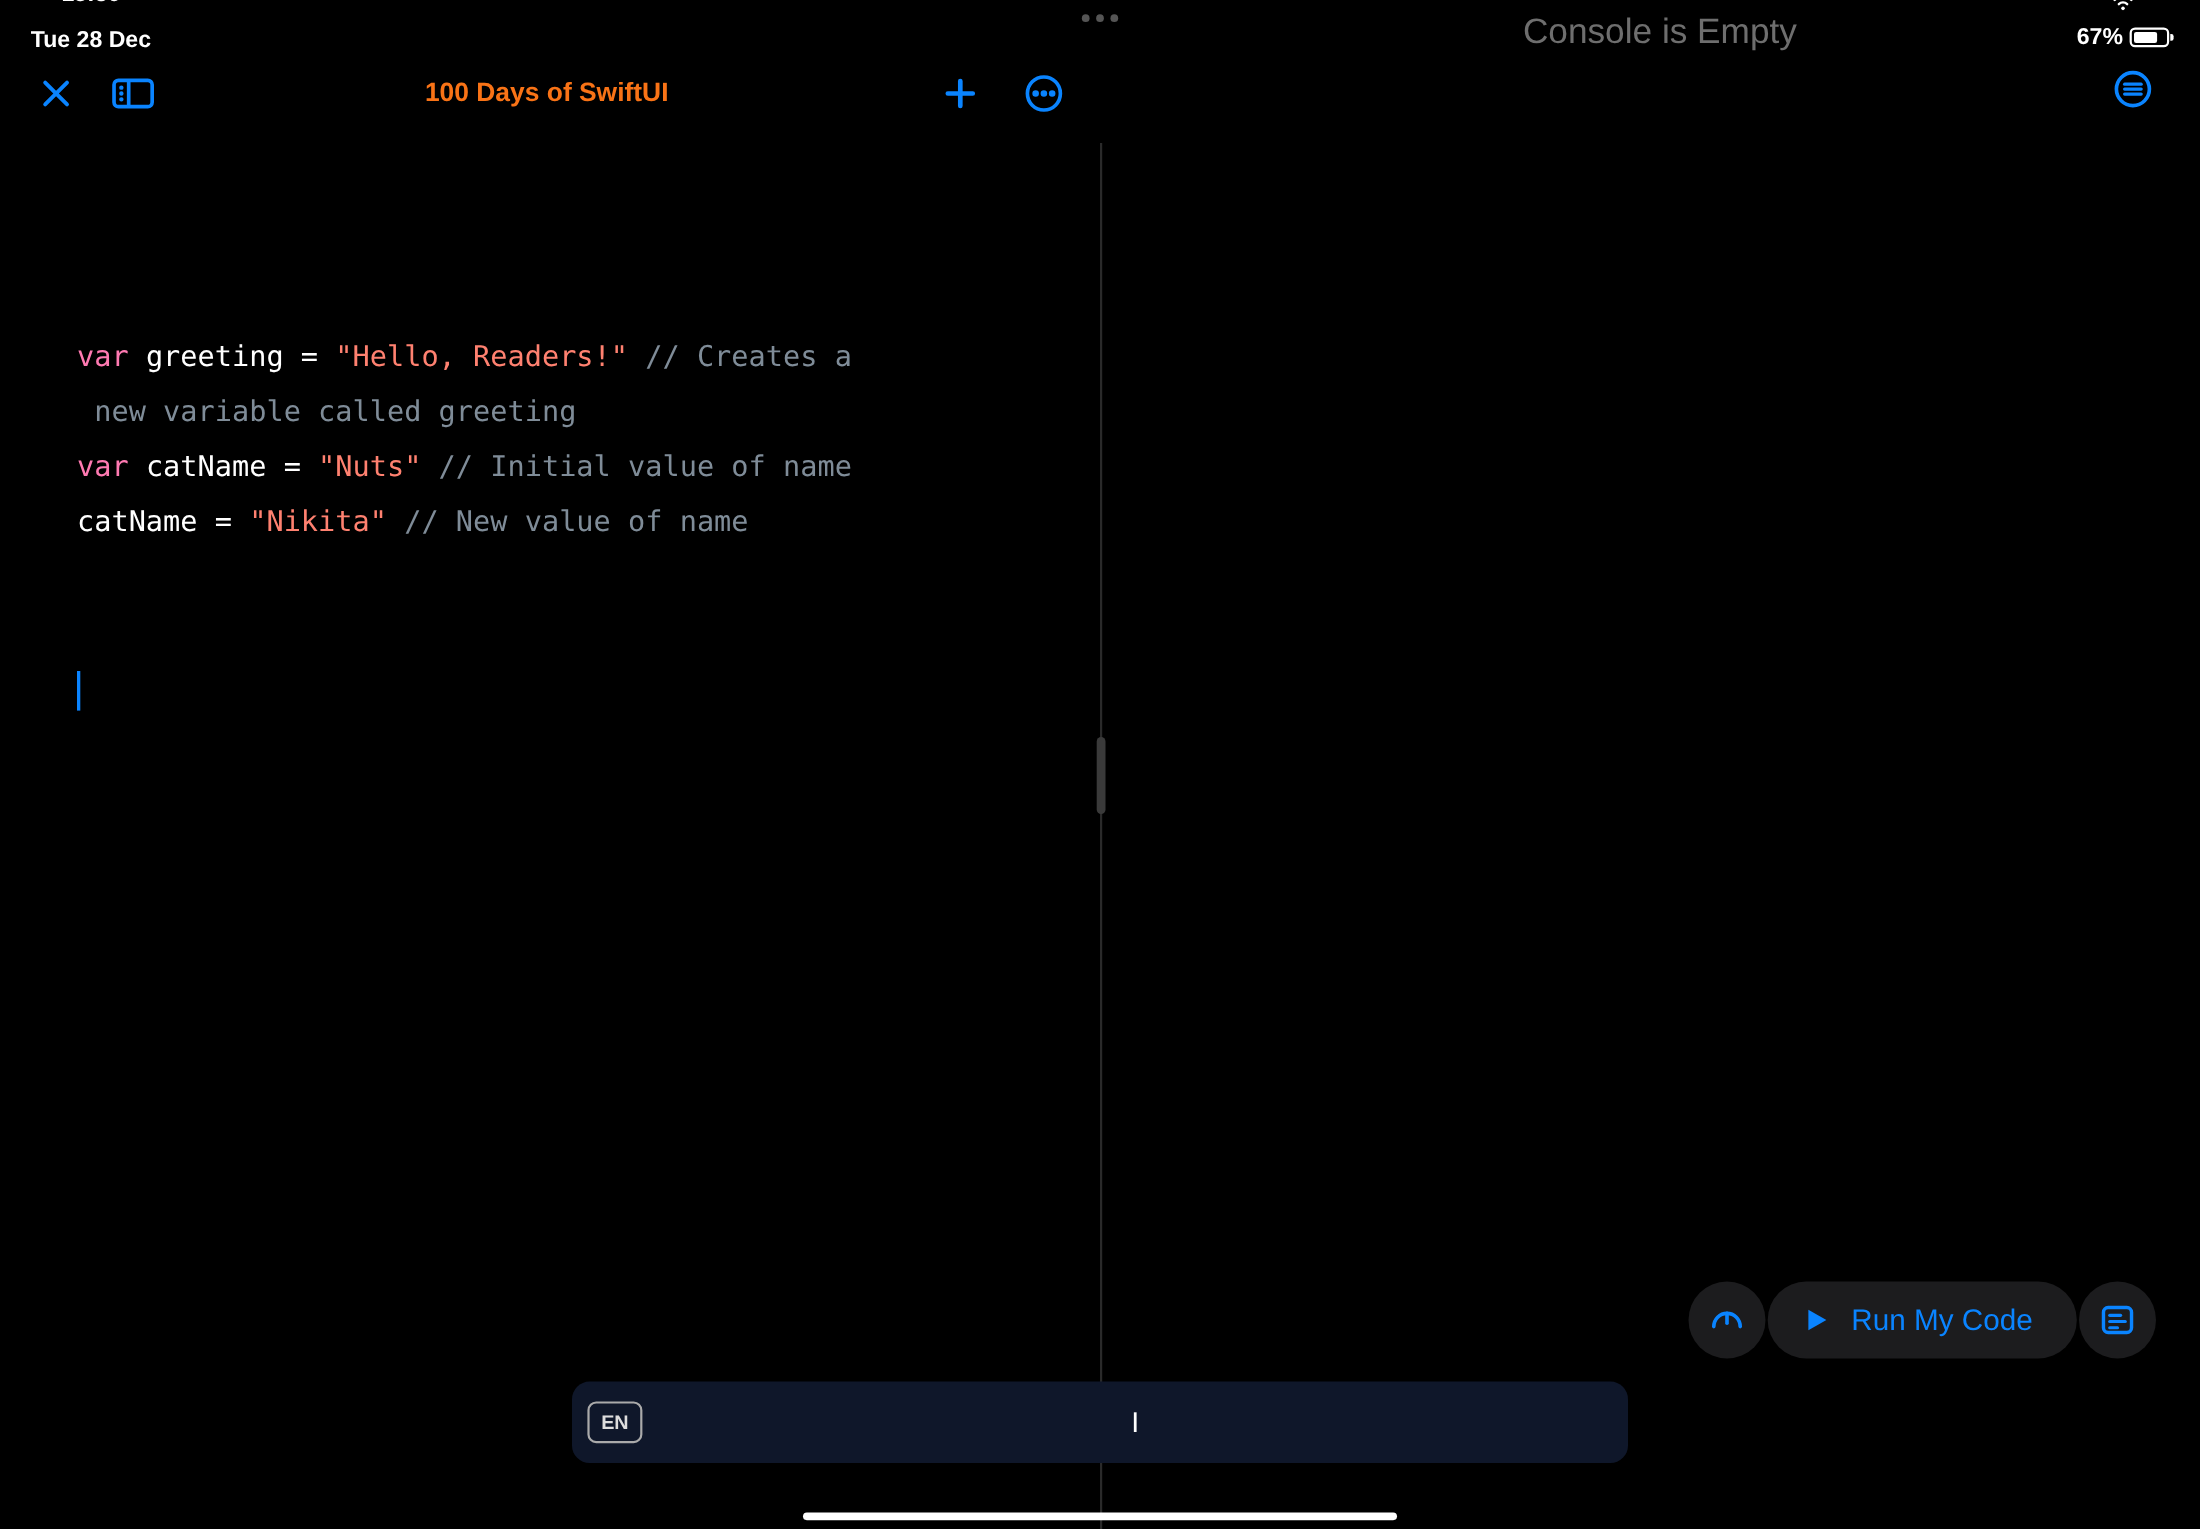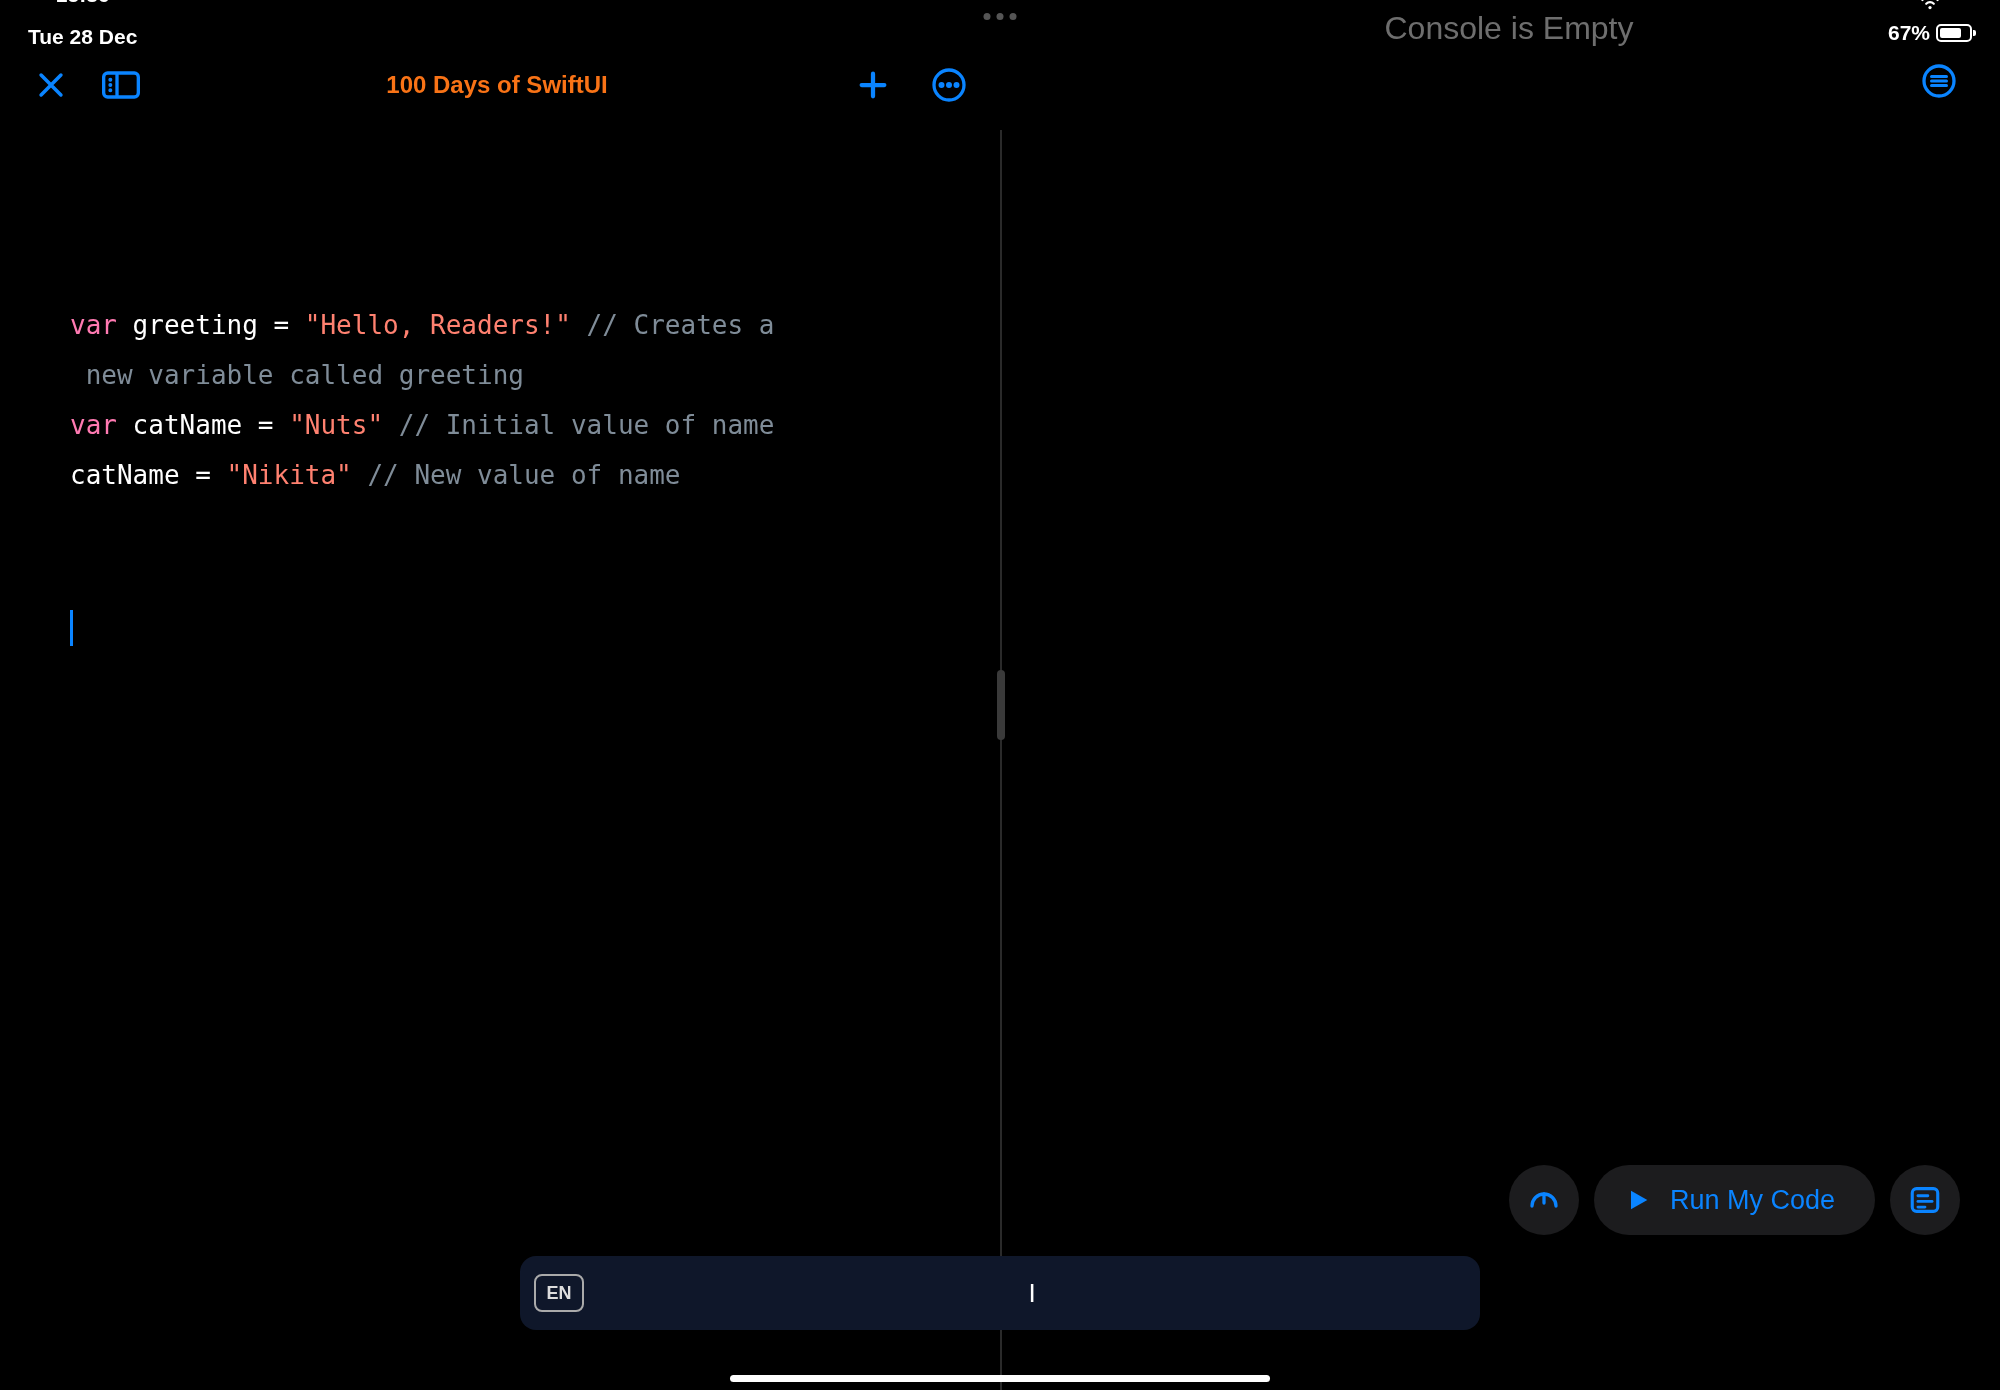--- a/index.html
+++ b/index.html
@@ -159,21 +159,21 @@
     margin-top: 60px;
   }
 
   
   .run-controls {
     position: absolute;
     right: 40px;
     bottom: 155px;
     display: flex;
     align-items: center;
-    gap: 15px;
+    gap: 2px;
   }
   .circle-btn {
     width: 70px; height: 70px;
     border-radius: 50%;
     background: #1c1c1e;
     display: flex; align-items: center; justify-content: center;
     color: #0A84FF;
   }
   .run-pill {
     height: 70px;

